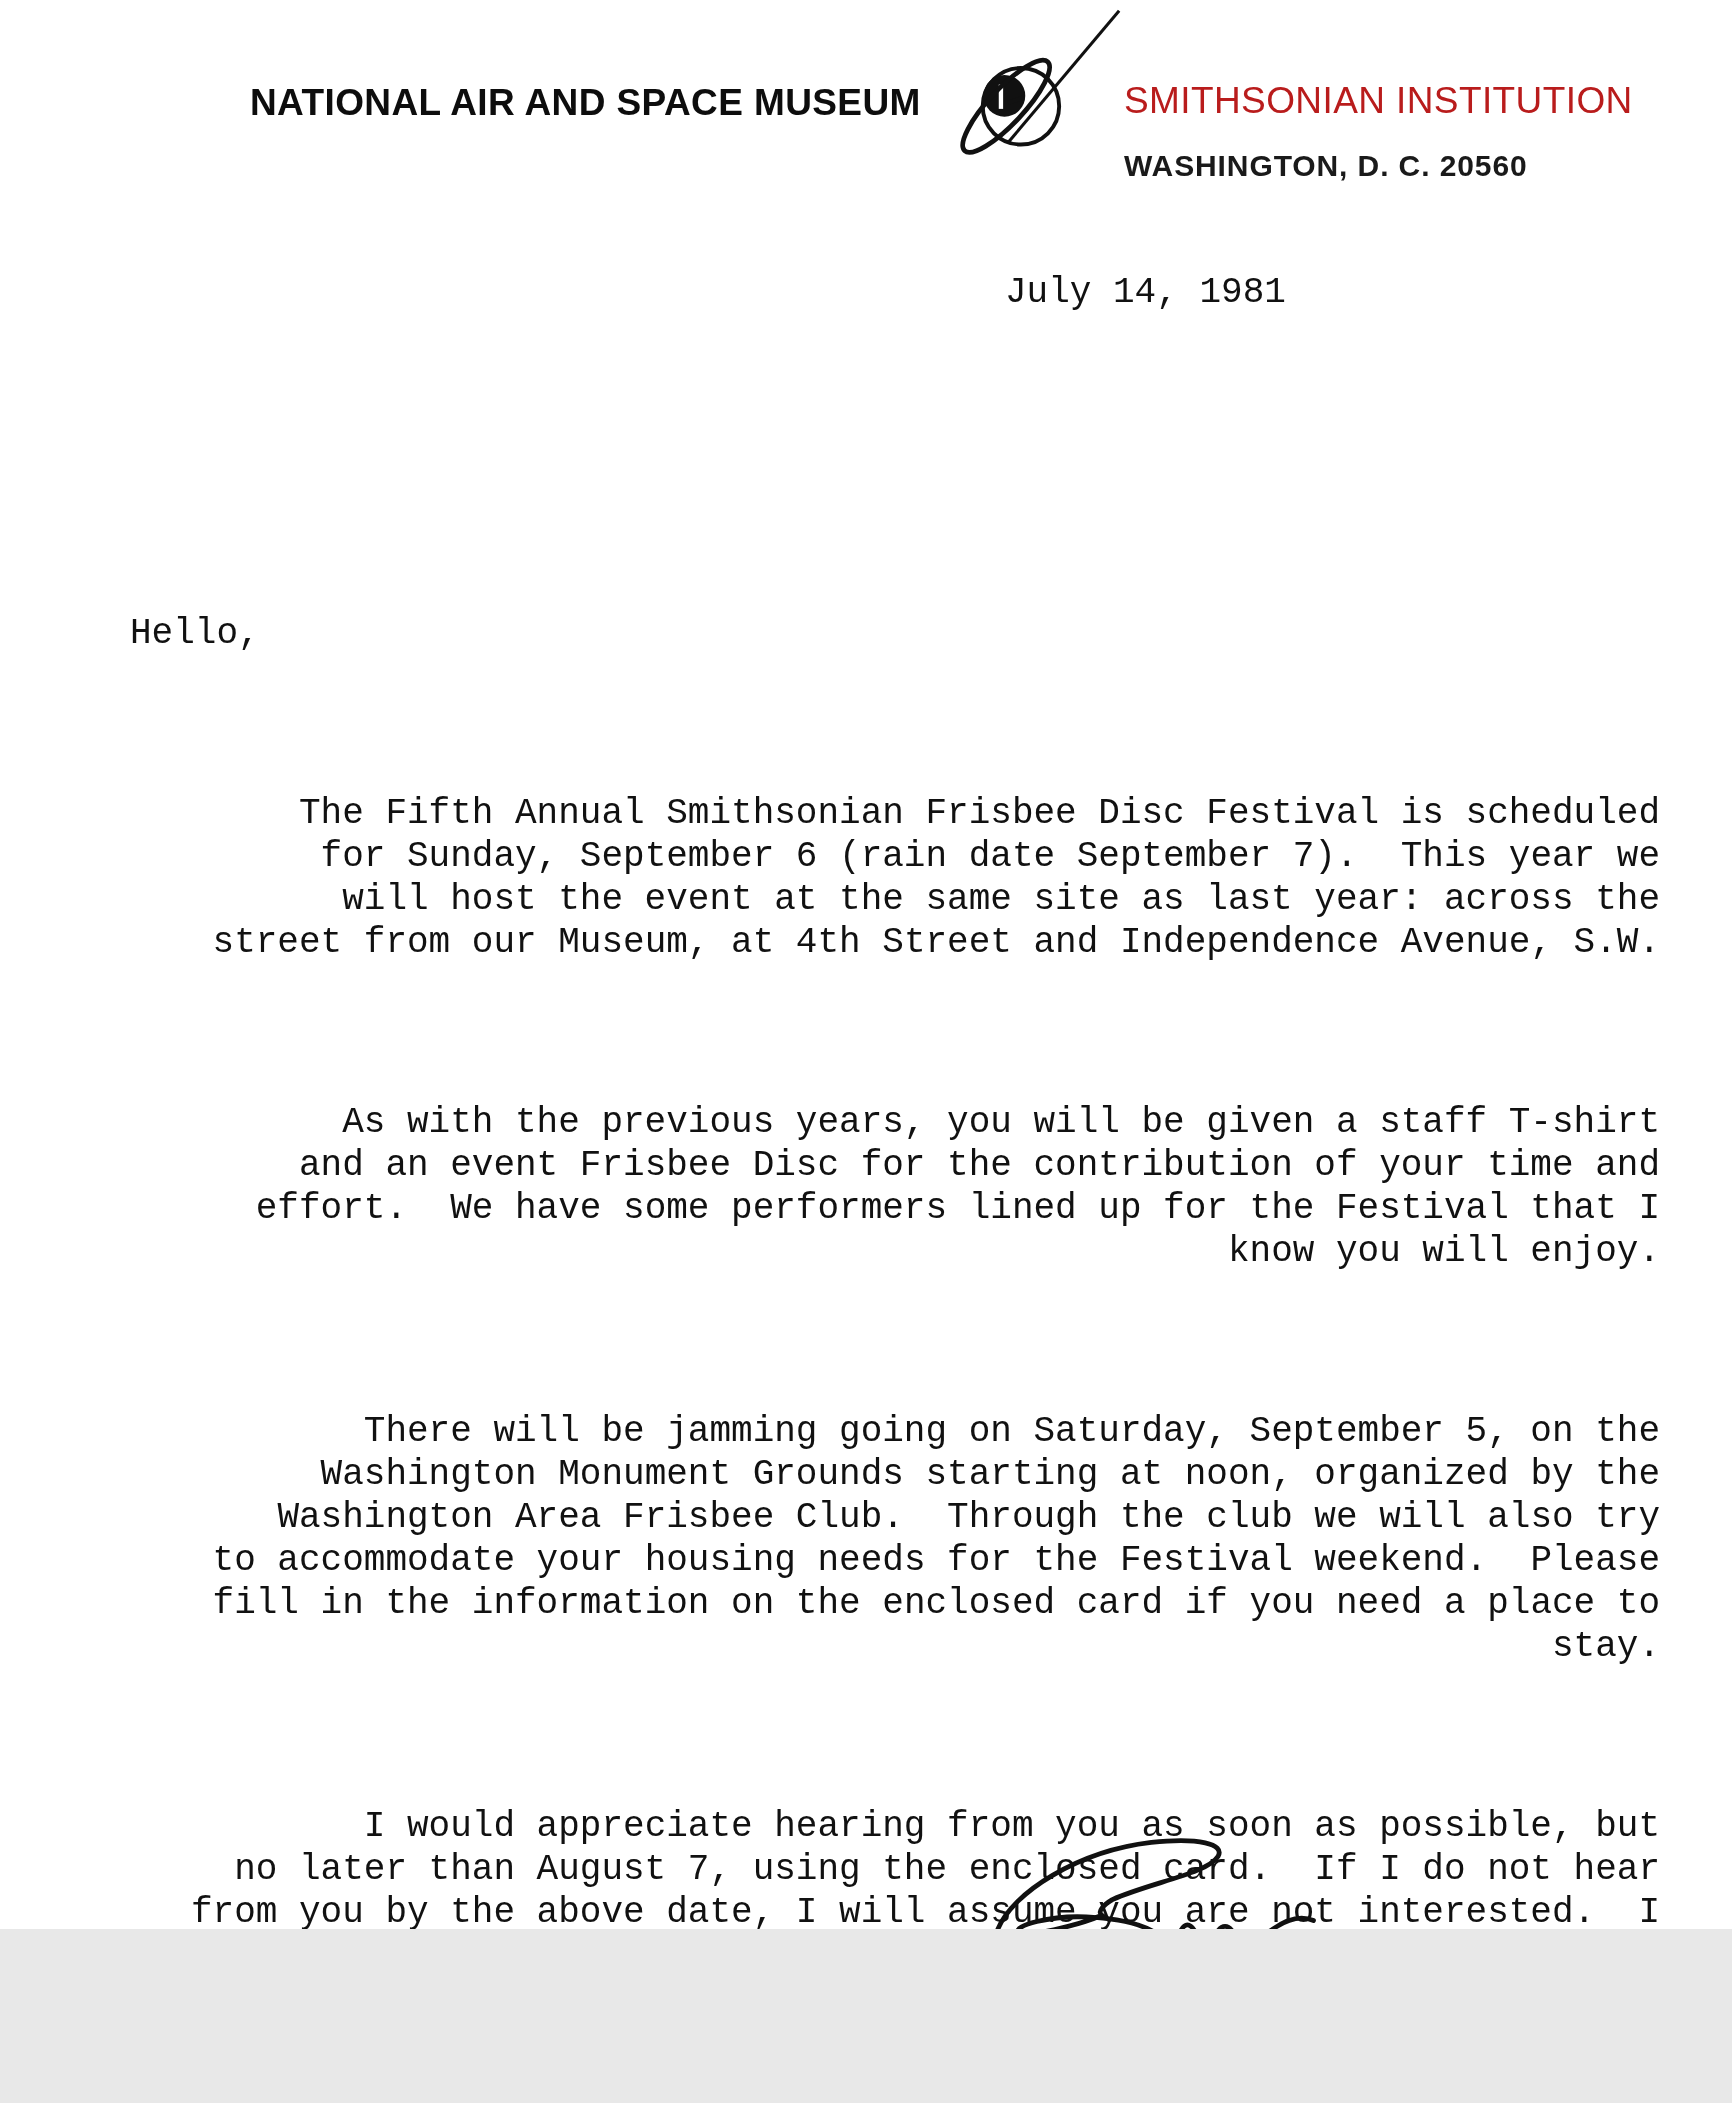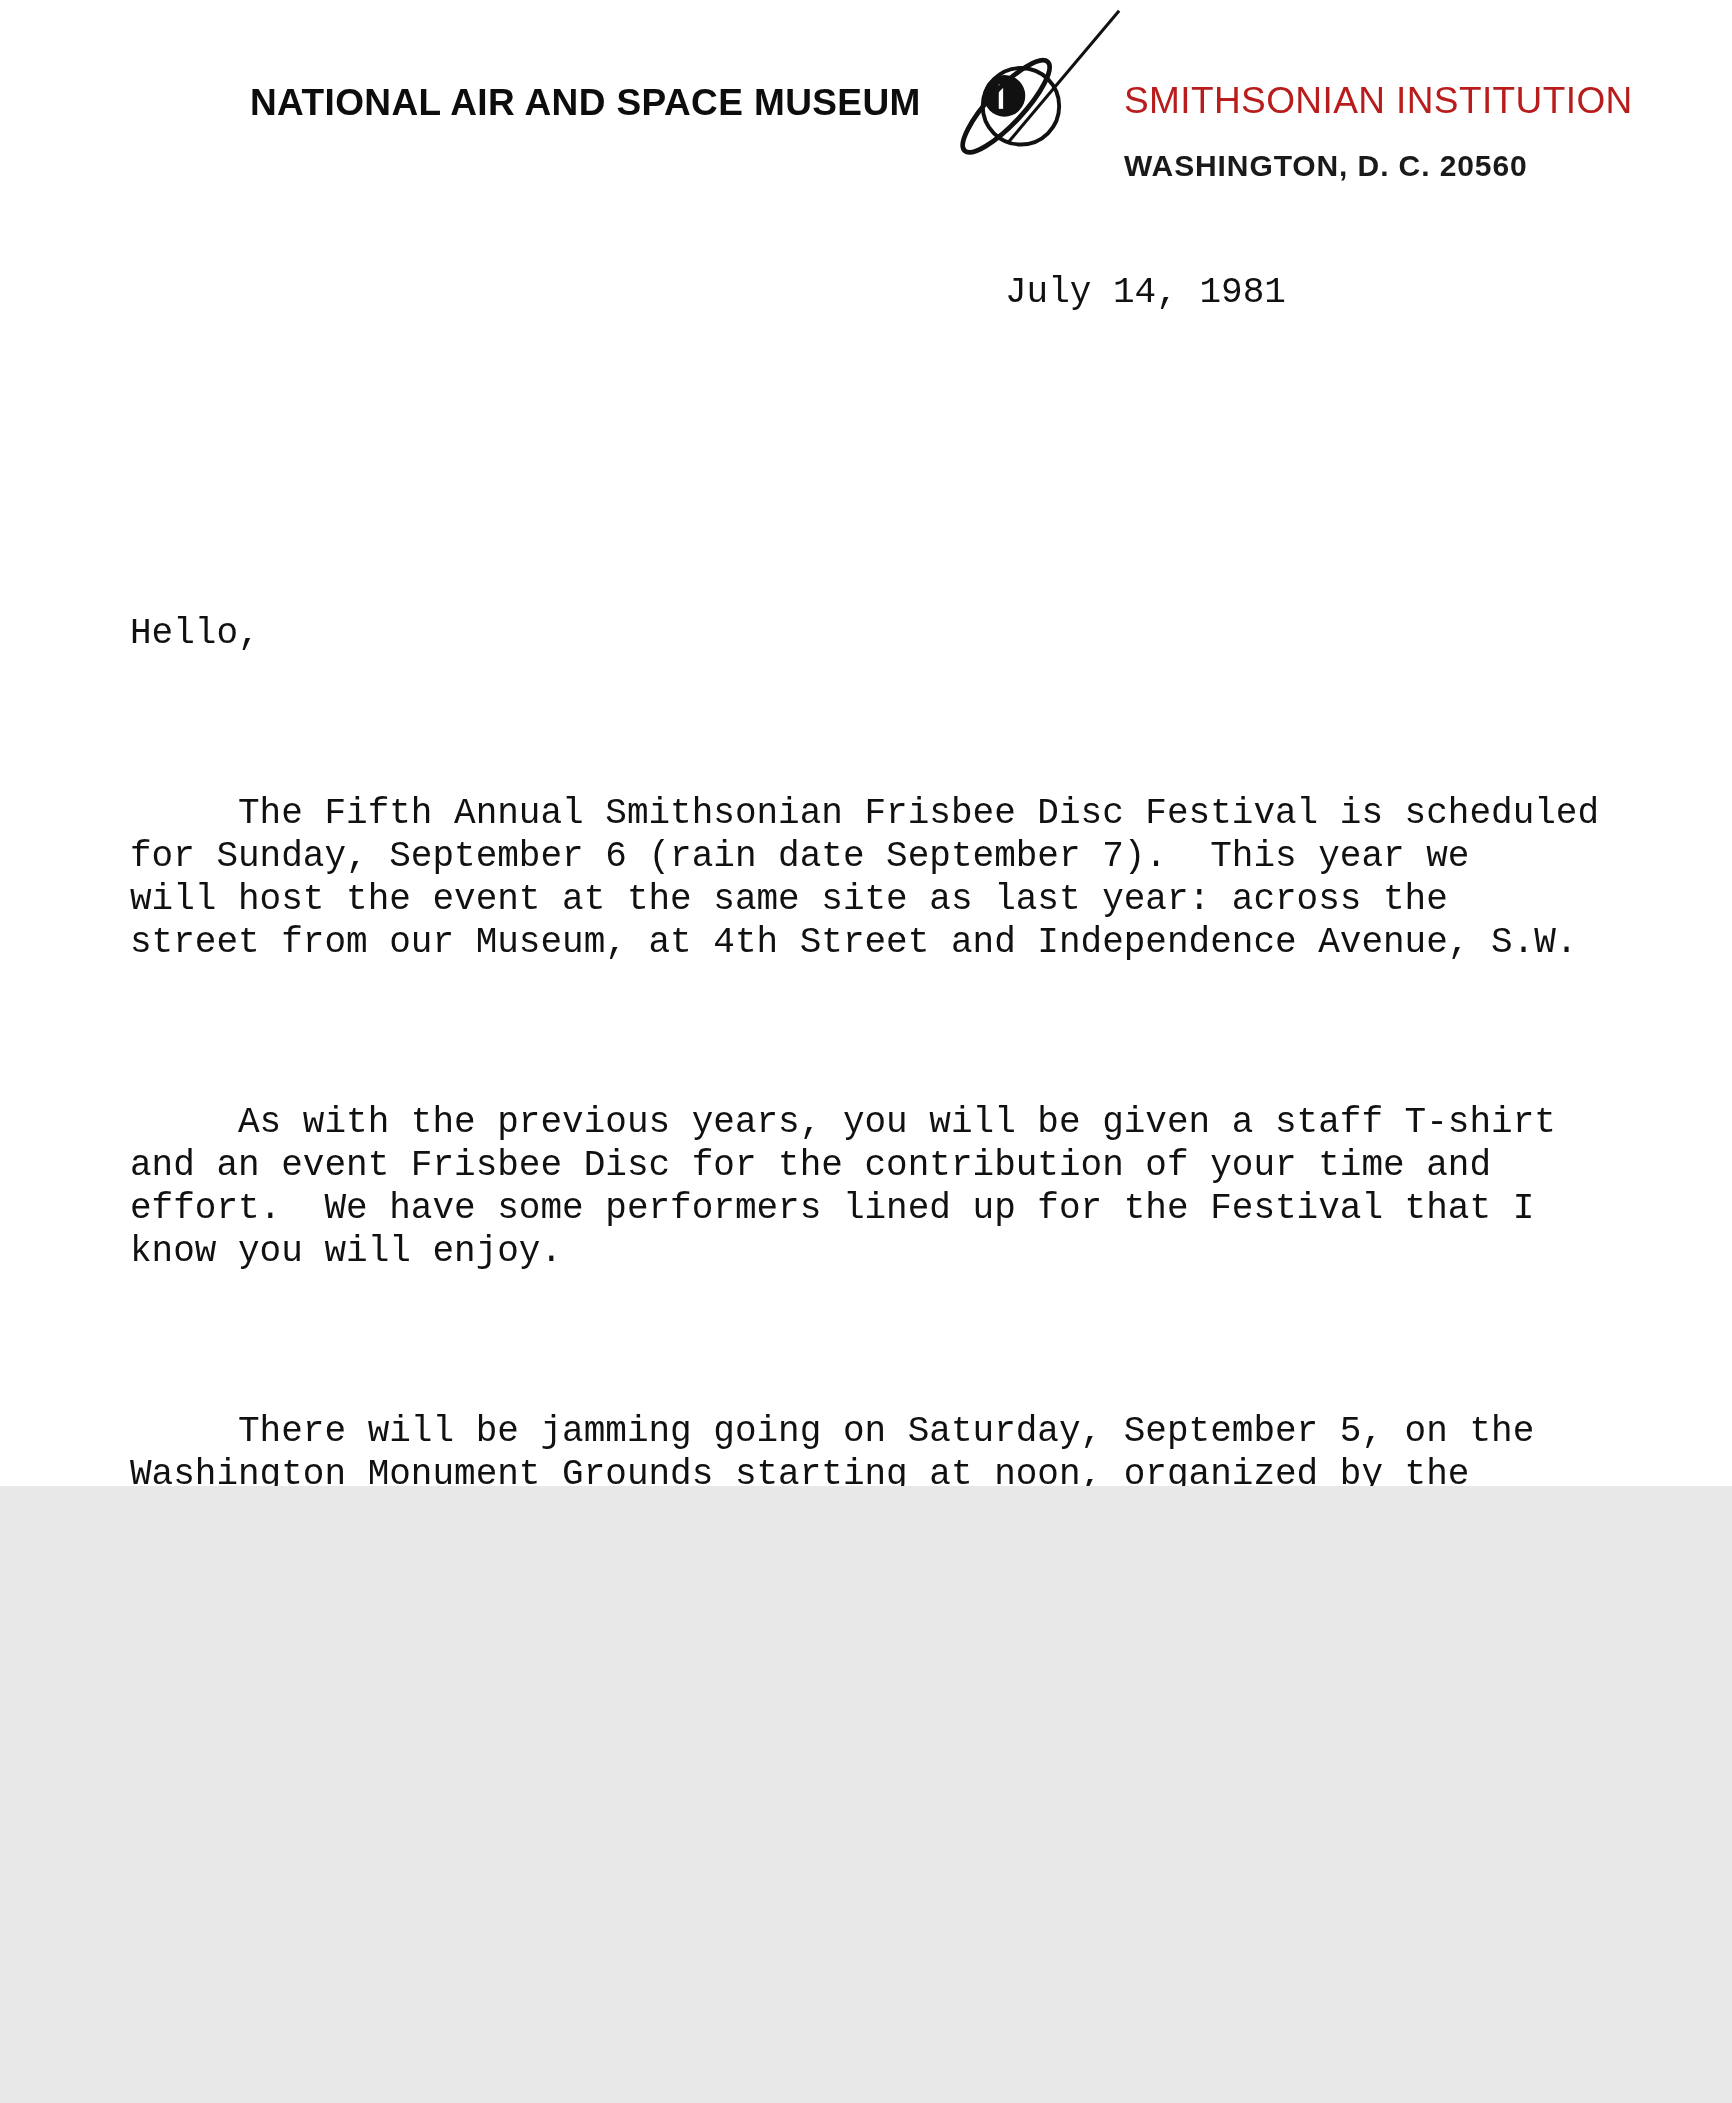--- a/index.html
+++ b/index.html
@@ -3,21 +3,21 @@
 <meta charset="utf-8">
 <style>
   html, body {
     margin: 0;
     padding: 0;
     background: #e8e8e8;
   }
   .page {
     position: relative;
     width: 1732px;
-    height: 1486px;
+    height: 1929px;
     background: #ffffff;
     color: #111111;
     overflow: hidden;
     font-family: "Liberation Mono", monospace;
   }
   
   .lh-left-title {
     position: absolute;
     left: 250px;
     top: 82px;
@@ -69,20 +69,21 @@
     position: absolute;
     left: 130px;
     top: 526px;
     width: 1530px;
     font-size: 36px;
     line-height: 43px;
     white-space: pre;
   }
   .letter-body .para {
     margin: 51px 0 0 0;
+    text-align: right;
   }
   .letter-body .salutation {
     margin: 0;
   }
   
   .sig-scrawl {
     position: absolute;
     left: 973px;
     top: 1832px;
   }

